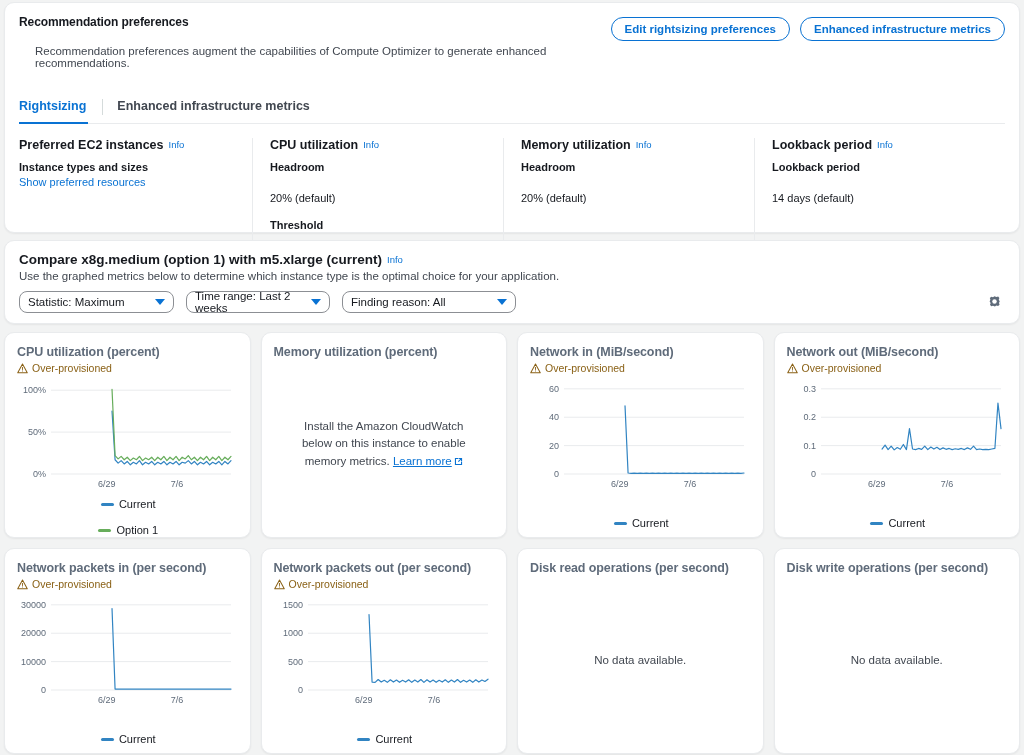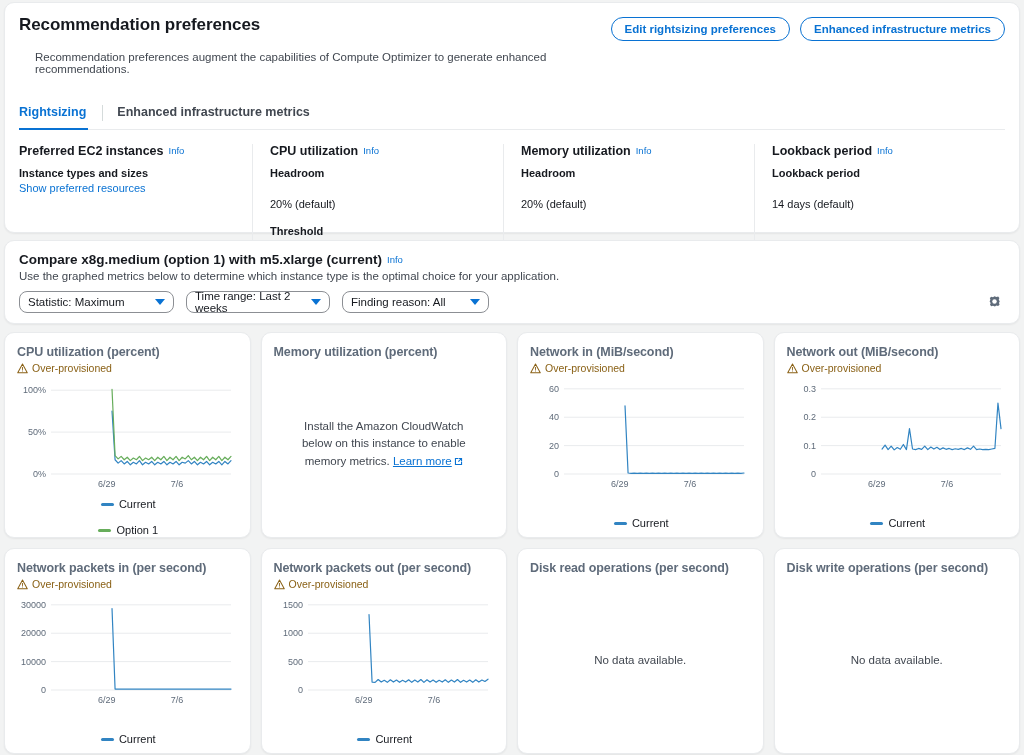--- a/index.html
+++ b/index.html
@@ -27,21 +27,21 @@
     left: 4px; top: 2px;
     width: 1016px; height: 231px;
     padding: 0;
   }
   .prefs-head {
     display: flex; align-items: flex-start;
     justify-content: space-between;
     padding: 12px 14px 0 14px;
   }
   .prefs-title {
-    font-size: 17px; font-weight: bold;
+    font-size: 12px; font-weight: bold;
     color: #16191f; letter-spacing: -0.1px;
     margin: 0 0 4px 0;
   }
   .prefs-sub {
     font-size: 11.5px; color: #414750; margin: 16px;
   }
   .head-buttons { display: flex; gap: 10px; margin-top: 2px; }
   .btn-outline {
     border: 1px solid #0972d3;
     color: #0972d3;
@@ -126,21 +126,21 @@
     background: #fff;
     height: 22px;
     display: flex; align-items: center;
     justify-content: space-between;
     font-size: 11.5px; color: #16191f;
     padding: 0 8px;
     cursor: pointer;
   }
   .sel-1 { width: 155px; }
   .sel-2 { width: 144px; }
-  .sel-3 { width: 147px; }
+  .sel-3 { width: 174px; }
   .caret {
     width: 0; height: 0;
     border-left: 5px solid transparent;
     border-right: 5px solid transparent;
     border-top: 6px solid #0972d3;
     margin-left: 8px;
   }
   .gear-btn {
     position: absolute; right: 0; top: 0;
     width: 22px; height: 22px;

